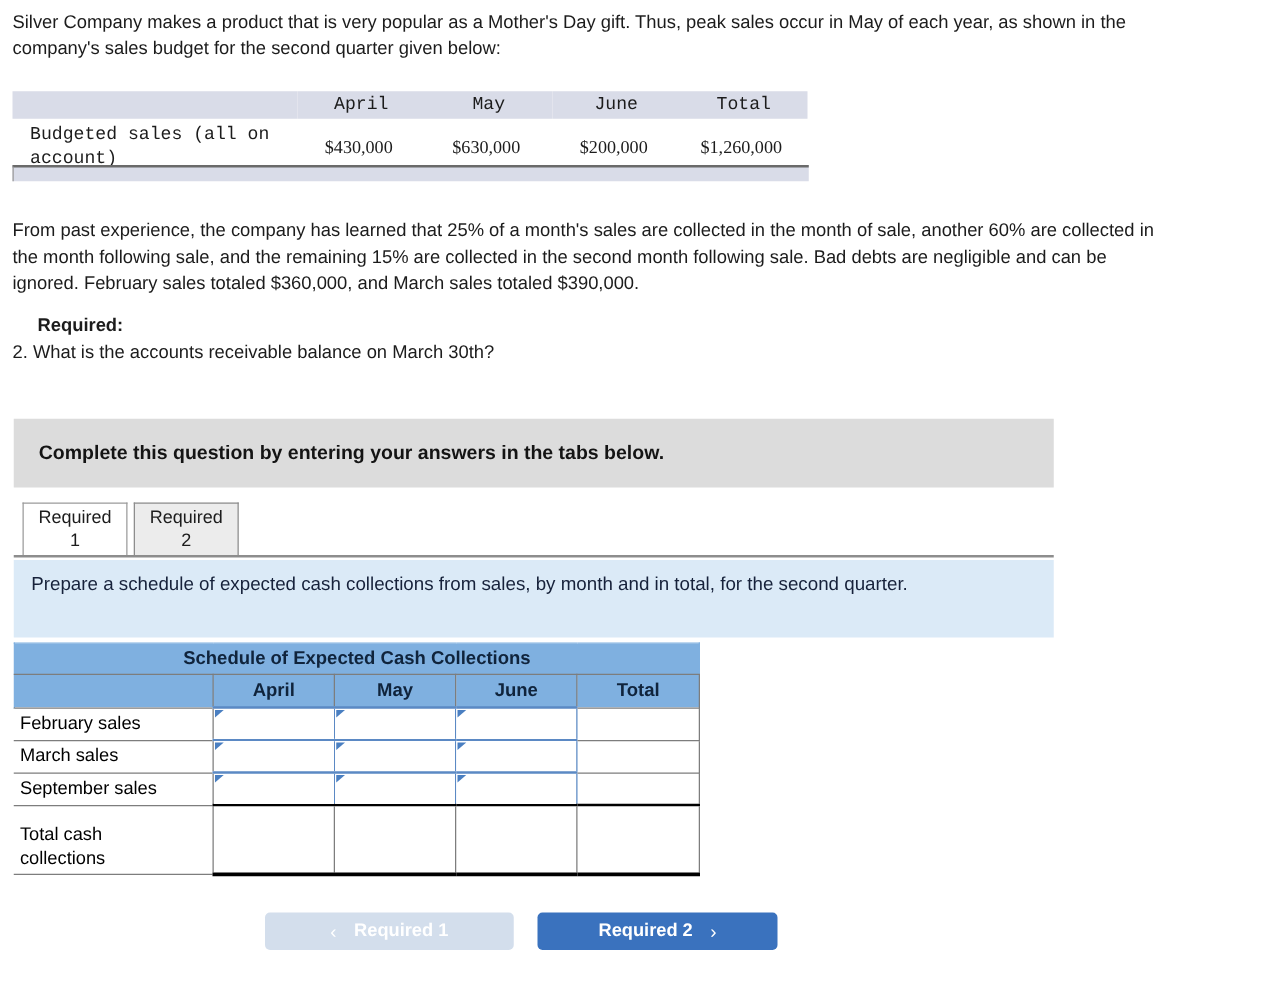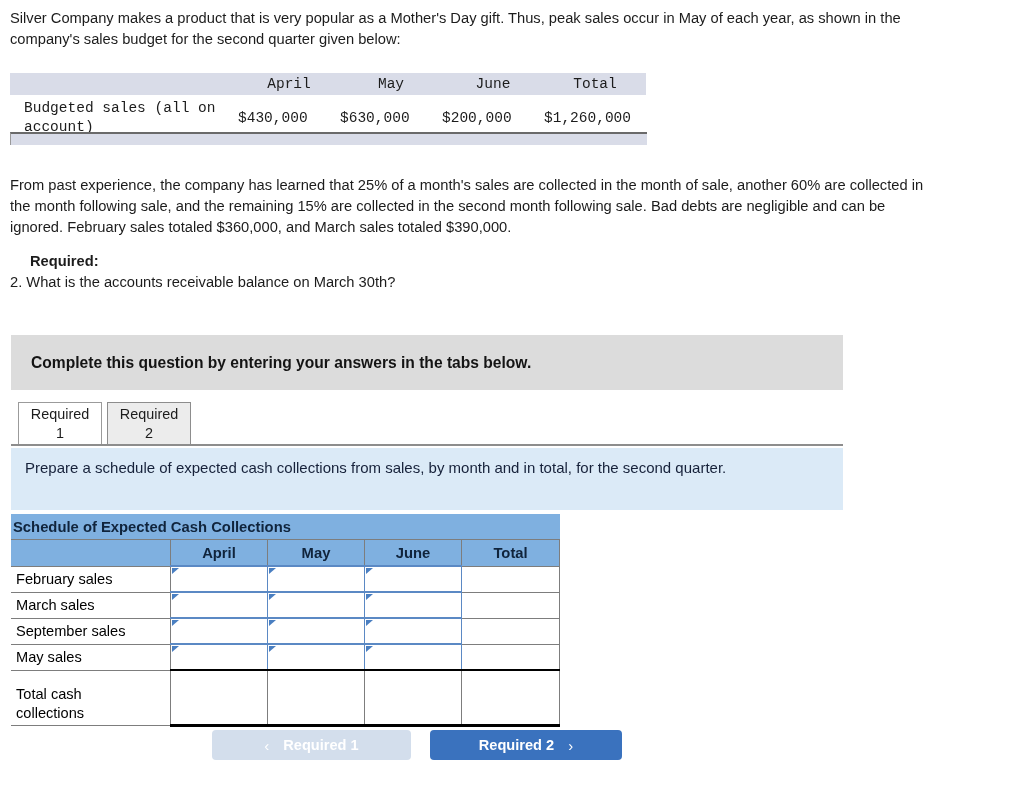--- a/index.html
+++ b/index.html
@@ -57,23 +57,24 @@
     padding-top: 4px;
     padding-bottom: 4px;
     color: #1c1c1c;
   }
   .budget-table tbody td.bt-label {
     text-align: left;
     padding-left: 14px;
     line-height: 19px;
   }
   .budget-table tbody td.bt-num {
-    text-align: left;
+    text-align: center;
     padding-right: 4px;
     white-space: nowrap;
+    font-family: Liberation Serif, serif;
   }
   .budget-foot {
     position: absolute;
     left: 10px;
     top: 132px;
     width: 636px;
     height: 11px;
     background: #d9dce8;
     border-top: 2px solid #6a6a6a;
     border-left: 1px solid #9a9a9a;
@@ -180,20 +181,21 @@
     font-size: 14.6px;
   }
   .schedule col.c-label { width: 159px; }
   .schedule col.c-month { width: 97px; }
   .schedule col.c-total { width: 98px; }
 
   .schedule .title-cell {
     background: #7fb0e0;
     color: #10243c;
     font-weight: bold;
+    text-align: center;
     height: 22px;
     border: 1px solid #7fb0e0;
     border-bottom: 1px solid #7d7d7d;
     font-size: 14.8px;
   }
   .schedule th.col-head {
     background: #7fb0e0;
     color: #10243c;
     font-weight: bold;
     text-align: center;
@@ -385,27 +387,20 @@
       <td class="inputcell"><span class="marker"></span><span></span></td>
       <td class="plaincell"><span></span></td>
     </tr>
     <tr>
       <td class="row-label">September sales</td>
       <td class="inputcell"><span class="marker"></span><span></span></td>
       <td class="inputcell"><span class="marker"></span><span></span></td>
       <td class="inputcell"><span class="marker"></span><span></span></td>
       <td class="plaincell"><span></span></td>
     </tr>
-    <tr>
-      <td class="row-label">May sales</td>
-      <td class="inputcell"><span class="marker"></span><span></span></td>
-      <td class="inputcell"><span class="marker"></span><span></span></td>
-      <td class="inputcell"><span class="marker"></span><span></span></td>
-      <td class="plaincell"><span></span></td>
-    </tr>
     <tr class="total-row">
       <td class="row-label two-line">
         <span>Total cash</span><br>
         <span>collections</span>
       </td>
       <td class="plaincell"><span></span></td>
       <td class="plaincell"><span></span></td>
       <td class="plaincell"><span></span></td>
       <td class="totalcell"><span></span></td>
     </tr>

